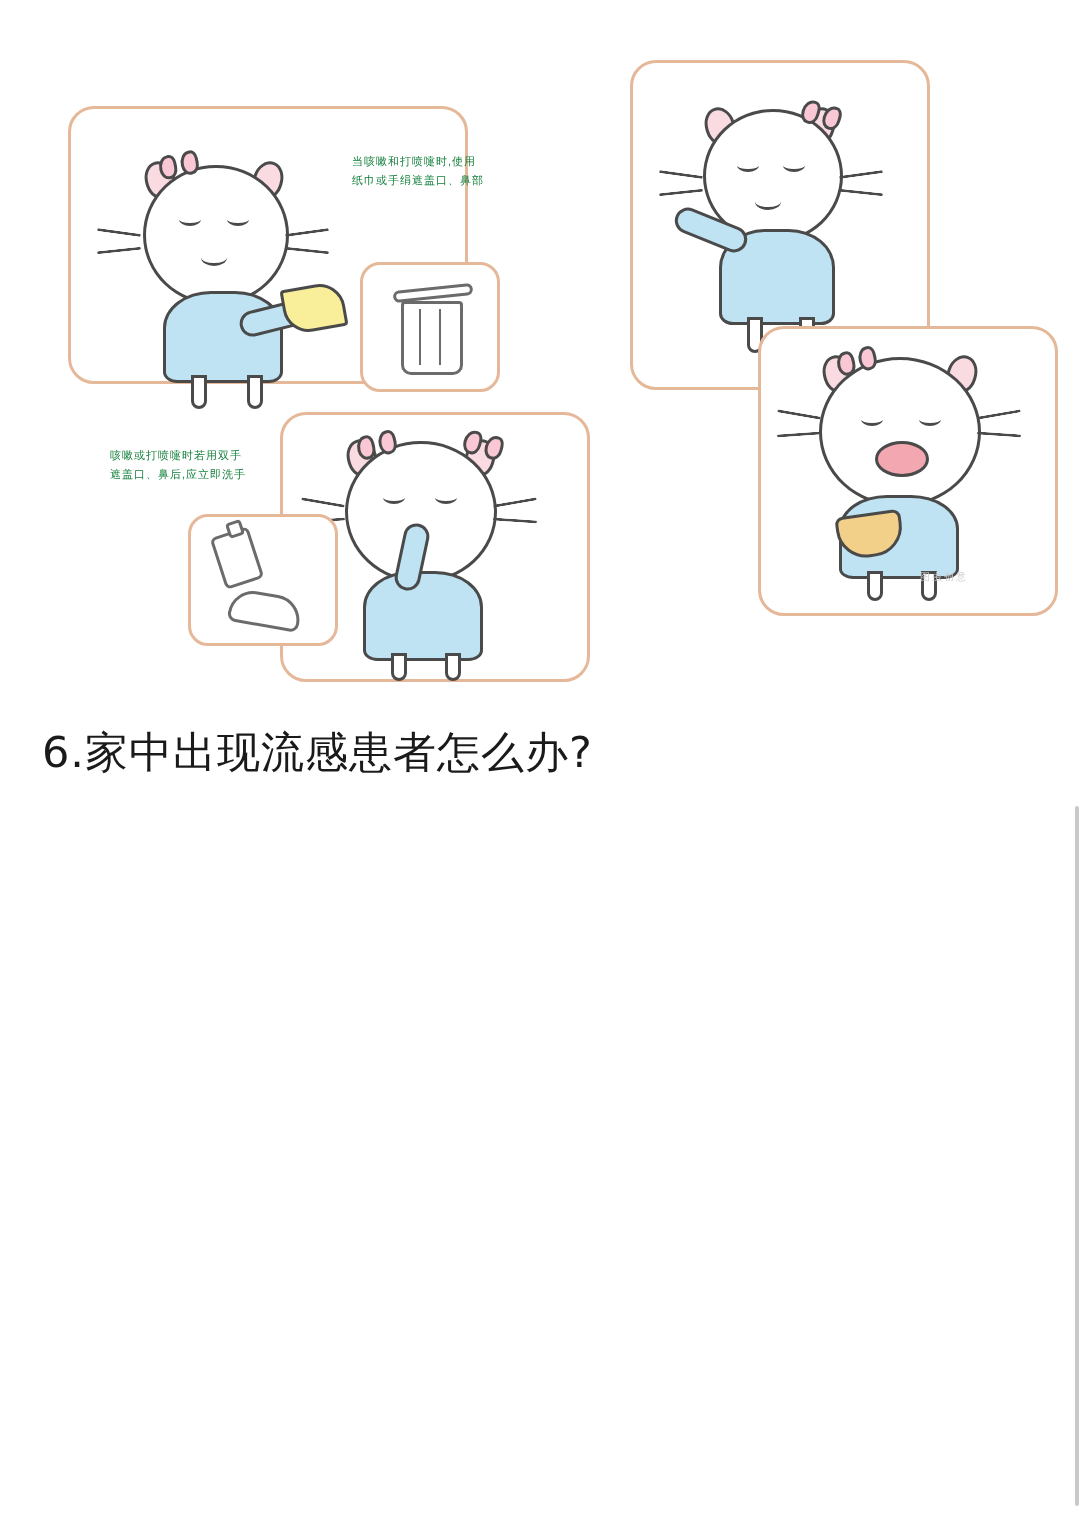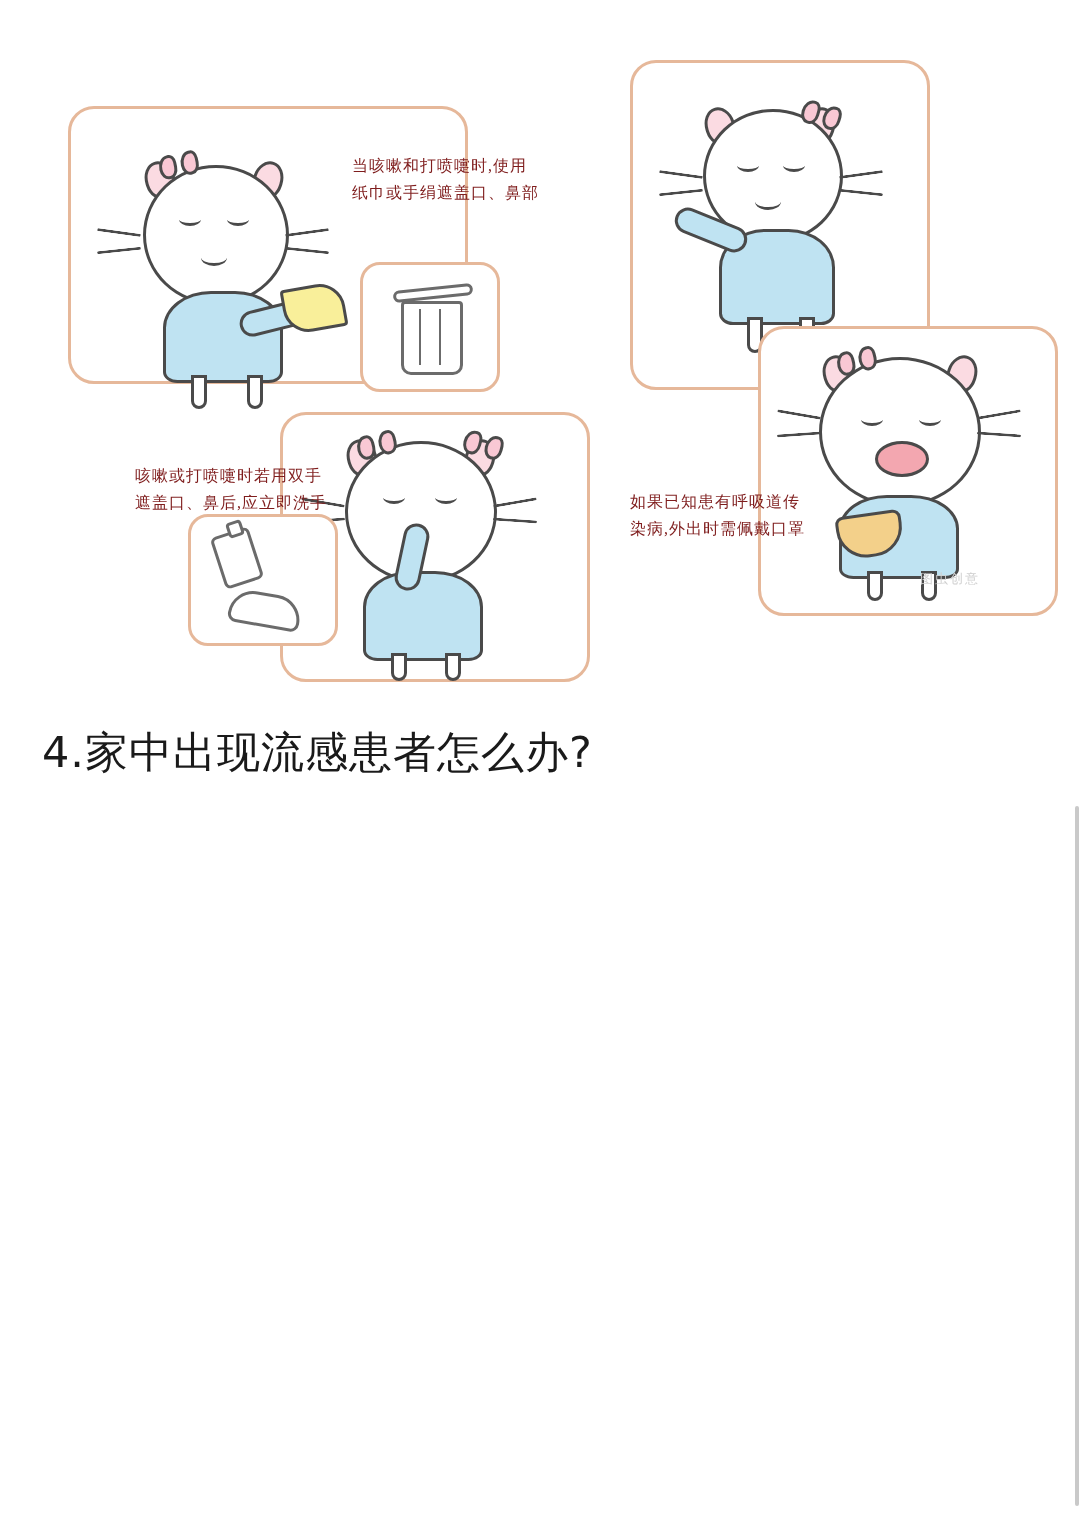--- a/index.html
+++ b/index.html
@@ -46,37 +46,37 @@
 
   .panel.p1 { left: 28px;  top: 92px;  width: 400px; height: 278px; }
   .panel.p2 { left: 320px; top: 248px; width: 140px; height: 130px; border-radius: 20px;}
   .panel.p3 { left: 590px; top: 46px;  width: 300px; height: 330px; }
   .panel.p4 { left: 718px; top: 312px; width: 300px; height: 290px; }
   .panel.p5 { left: 240px; top: 398px; width: 310px; height: 270px; }
   .panel.p6 { left: 148px; top: 500px; width: 150px; height: 132px; border-radius: 20px;}
 
   .caption {
     position: absolute;
-    font-size: 16px;
+    font-size: 11px;
     line-height: 1.7;
-    color: #7f1d1d;
-    font-family: Liberation Serif, serif;
+    color: #15803d;
+    font-family: Liberation Sans, sans-serif;
     letter-spacing: 1px;
     white-space: pre-line;
   }
   .cap1 { left: 312px; top: 138px; width: 250px; }
   .cap2 { left: 500px; top: 228px; width: 230px; }
-  .cap3 { left: 70px;  top: 448px; width: 250px; margin-left: 25px; }
+  .cap3 { left: 70px;  top: 432px; width: 250px; }
   .cap4 { left: 590px; top: 474px; width: 250px; }
 
   .watermark {
     position: absolute;
     left: 880px;
     top: 556px;
-    font-size: 13px;
+    font-size: 10px;
     color: #cfcfcf;
     letter-spacing: 2px;
     font-family: Liberation Sans, sans-serif;
     text-align: right;
   }
 
   
   .figure { position: absolute; }
 
   .head {
@@ -343,25 +343,23 @@
   <div class="panel p6">
     <div class="soap" style="left:26px; top:14px; width:40px; height:54px; border-radius:6px; transform:rotate(-18deg);"></div>
     <div class="soap" style="left:36px; top:4px; width:16px; height:16px; border-radius:4px; transform:rotate(-18deg);"></div>
     <div class="soap" style="left:38px; top:76px; width:72px; height:34px; border-radius:30px 30px 10px 10px; transform:rotate(10deg);"></div>
   </div>
 
   <div class="caption cap1">当咳嗽和打喷嚏时,使用
 纸巾或手绢遮盖口、鼻部</div>
   <div class="caption cap3">咳嗽或打喷嚏时若用双手
 遮盖口、鼻后,应立即洗手</div>
-  <div class="caption cap4">如果已知患有呼吸道传
-染病,外出时需佩戴口罩</div>
 
   <div class="watermark">图虫创意</div>
 </div>
 
 <div class="article">
-  <h2 class="heading">4.家中出现流感患者怎么办?</h2>
+  <h2 class="heading">6.家中出现流感患者怎么办?</h2>
 </div>
 
 <div class="scrollbar-track">
   <div class="scrollbar-thumb"></div>
 </div>
 
 </body></html>

